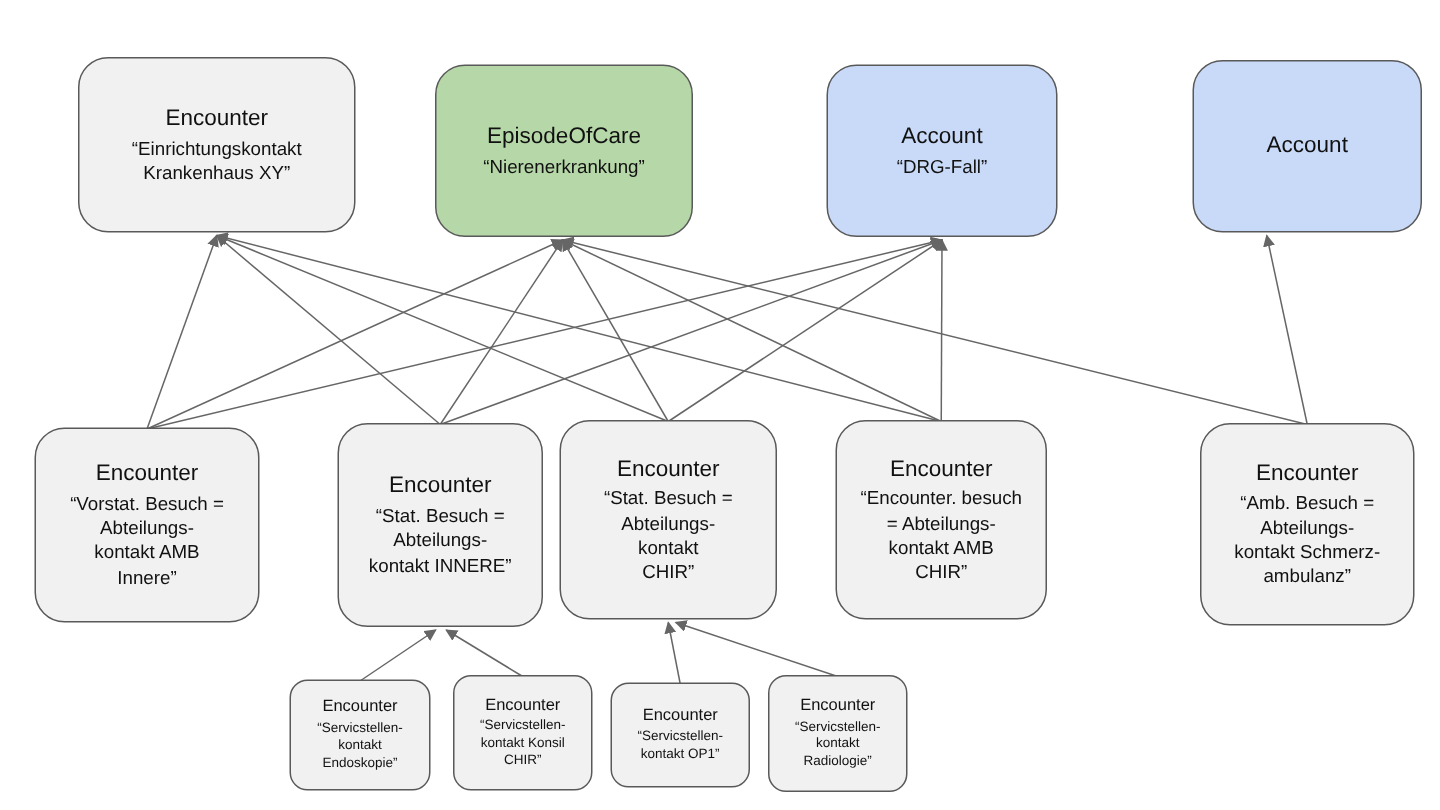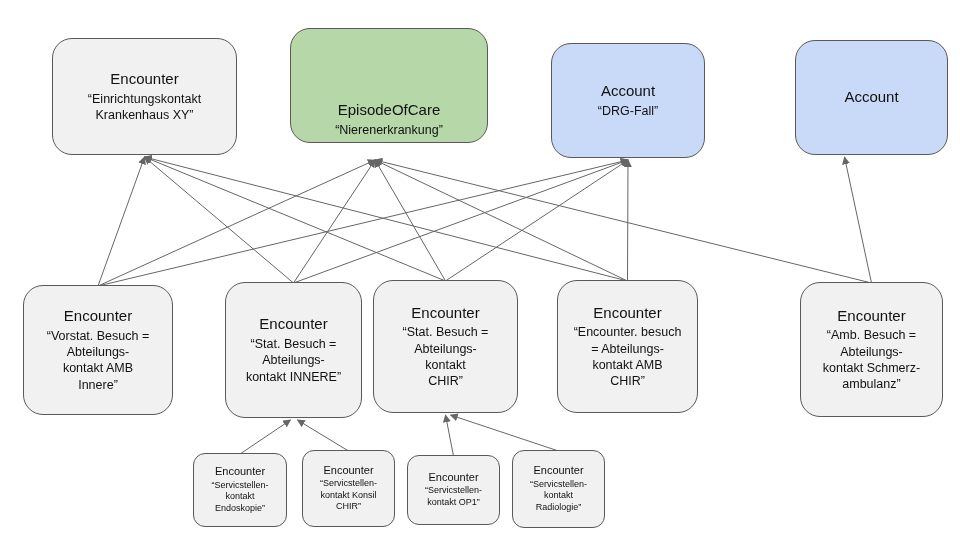--- a/index.html
+++ b/index.html
@@ -54,21 +54,21 @@
         <line x1="453.5" y1="456" x2="445.5" y2="415" stroke="#666666" stroke-width="1" marker-end="url(#arrowhead)"></line>
         <line x1="558.5" y1="451" x2="450.5" y2="415" stroke="#666666" stroke-width="1" marker-end="url(#arrowhead)"></line>
       </g>
   </svg>
 
   <div class="node" style="left:52px;top:38px;width:185px;height:117px;">
     <span class="title">Encounter</span>
     <span class="subtitle">“Einrichtungskontakt
 Krankenhaus XY”</span>
   </div>
-  <div class="node green" style="left:290px;top:28px;width:198px;height:115px;justify-content:flex-end;">
+  <div class="node green" style="left:290px;top:43px;width:172px;height:115px;">
     <span class="title">EpisodeOfCare</span>
     <span class="subtitle">“Nierenerkrankung”</span>
   </div>
   <div class="node blue" style="left:551px;top:43px;width:154px;height:115px;">
     <span class="title">Account</span>
     <span class="subtitle">“DRG-Fall”</span>
   </div>
   <div class="node blue" style="left:795px;top:40px;width:153px;height:115px;">
     <span class="title">Account</span>
   </div>

